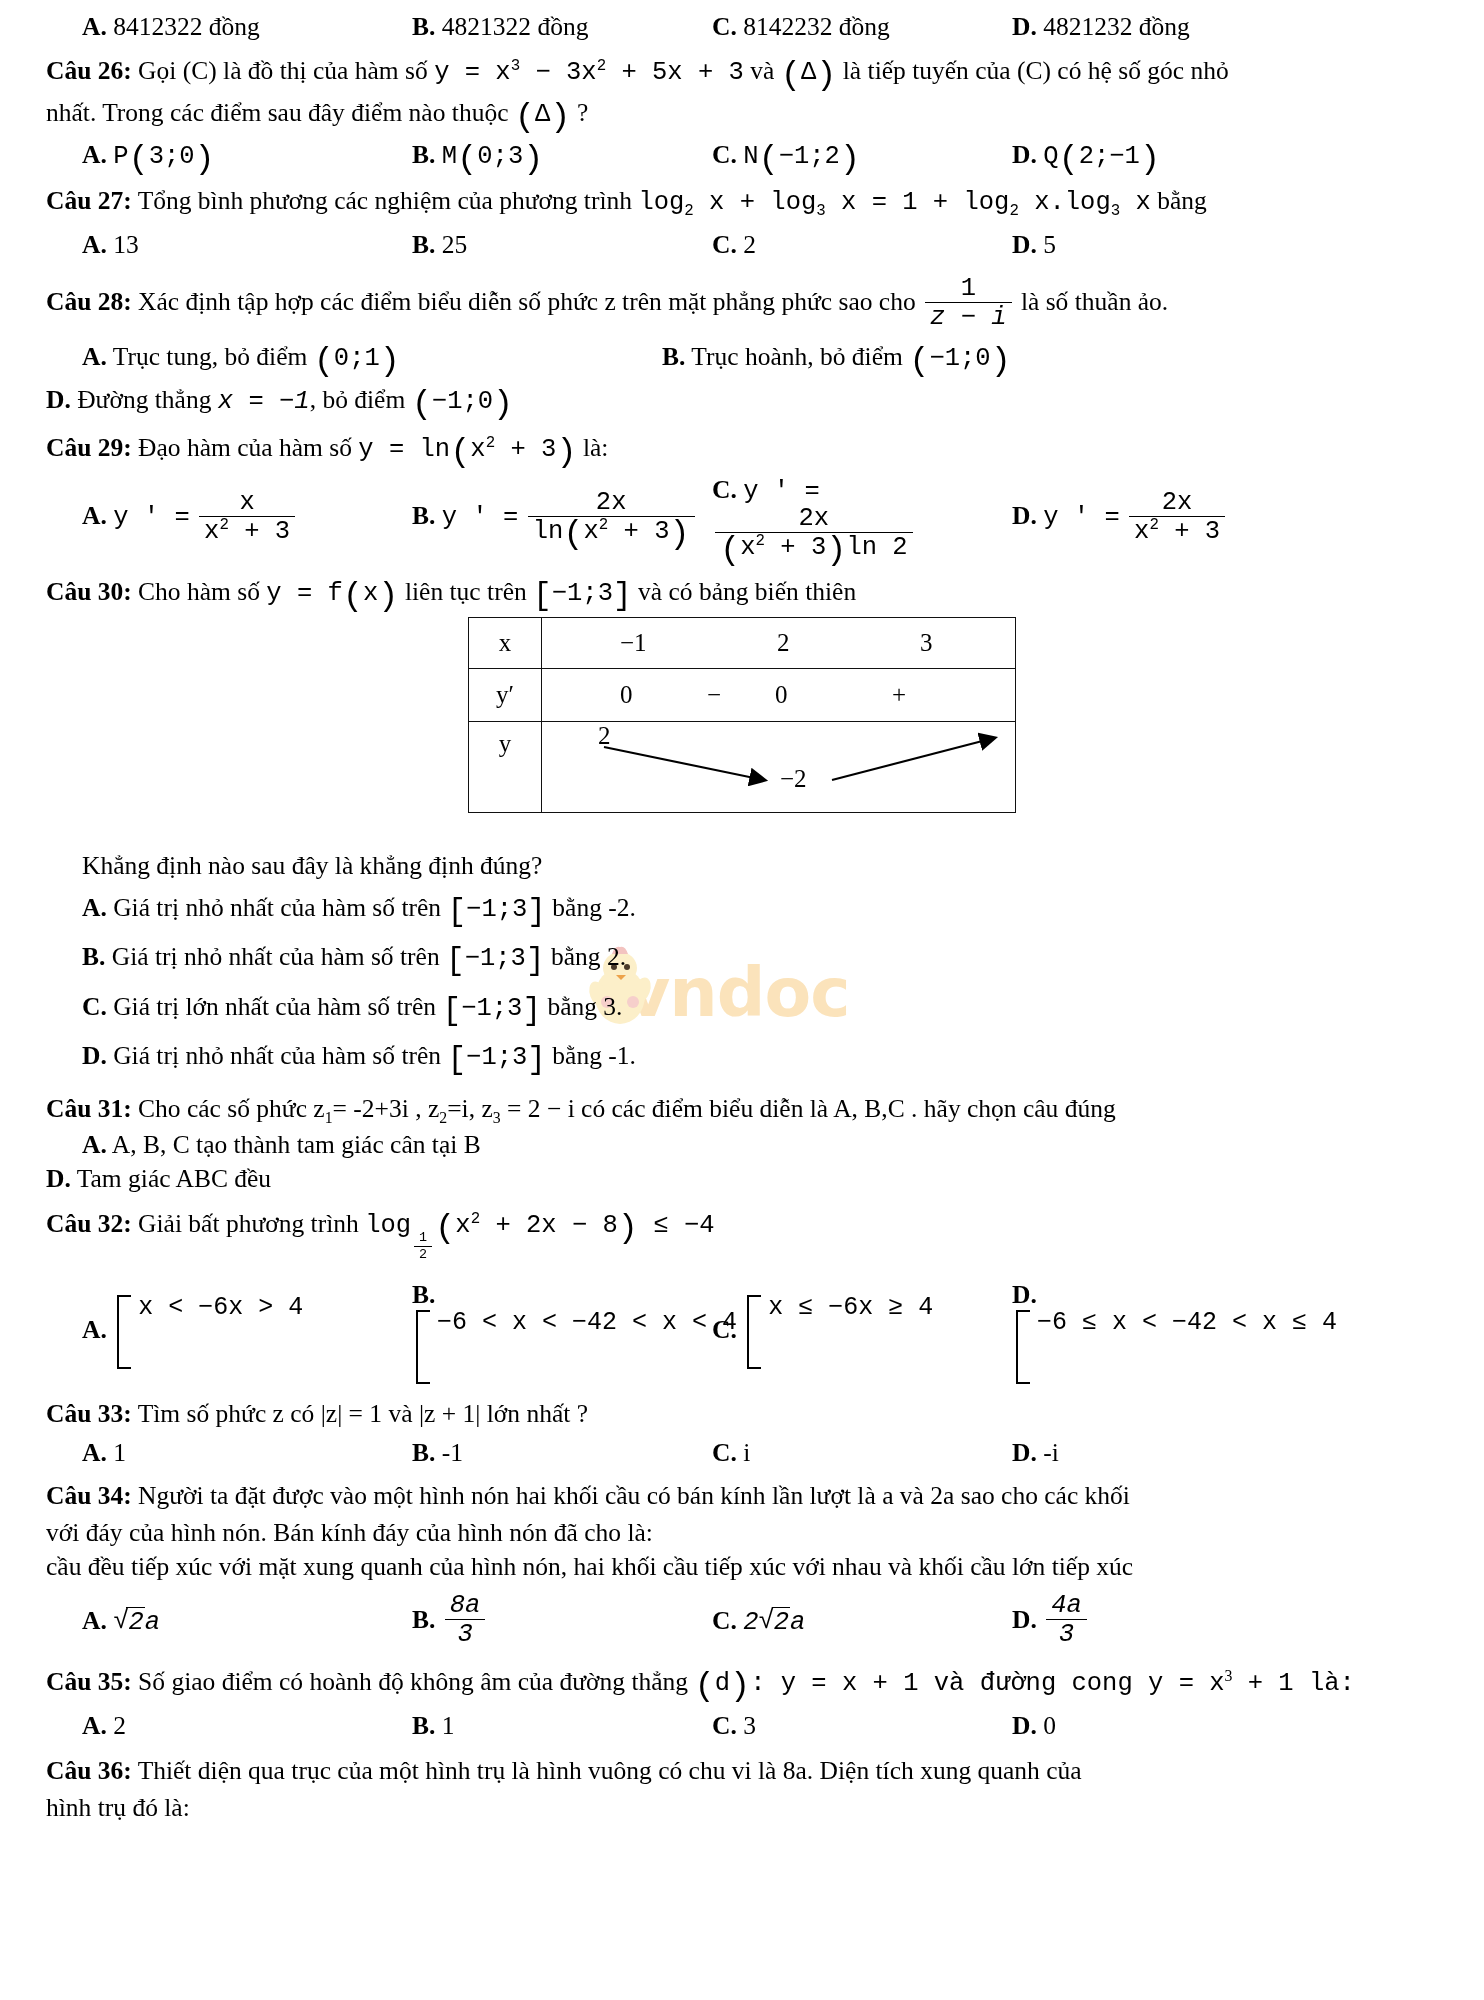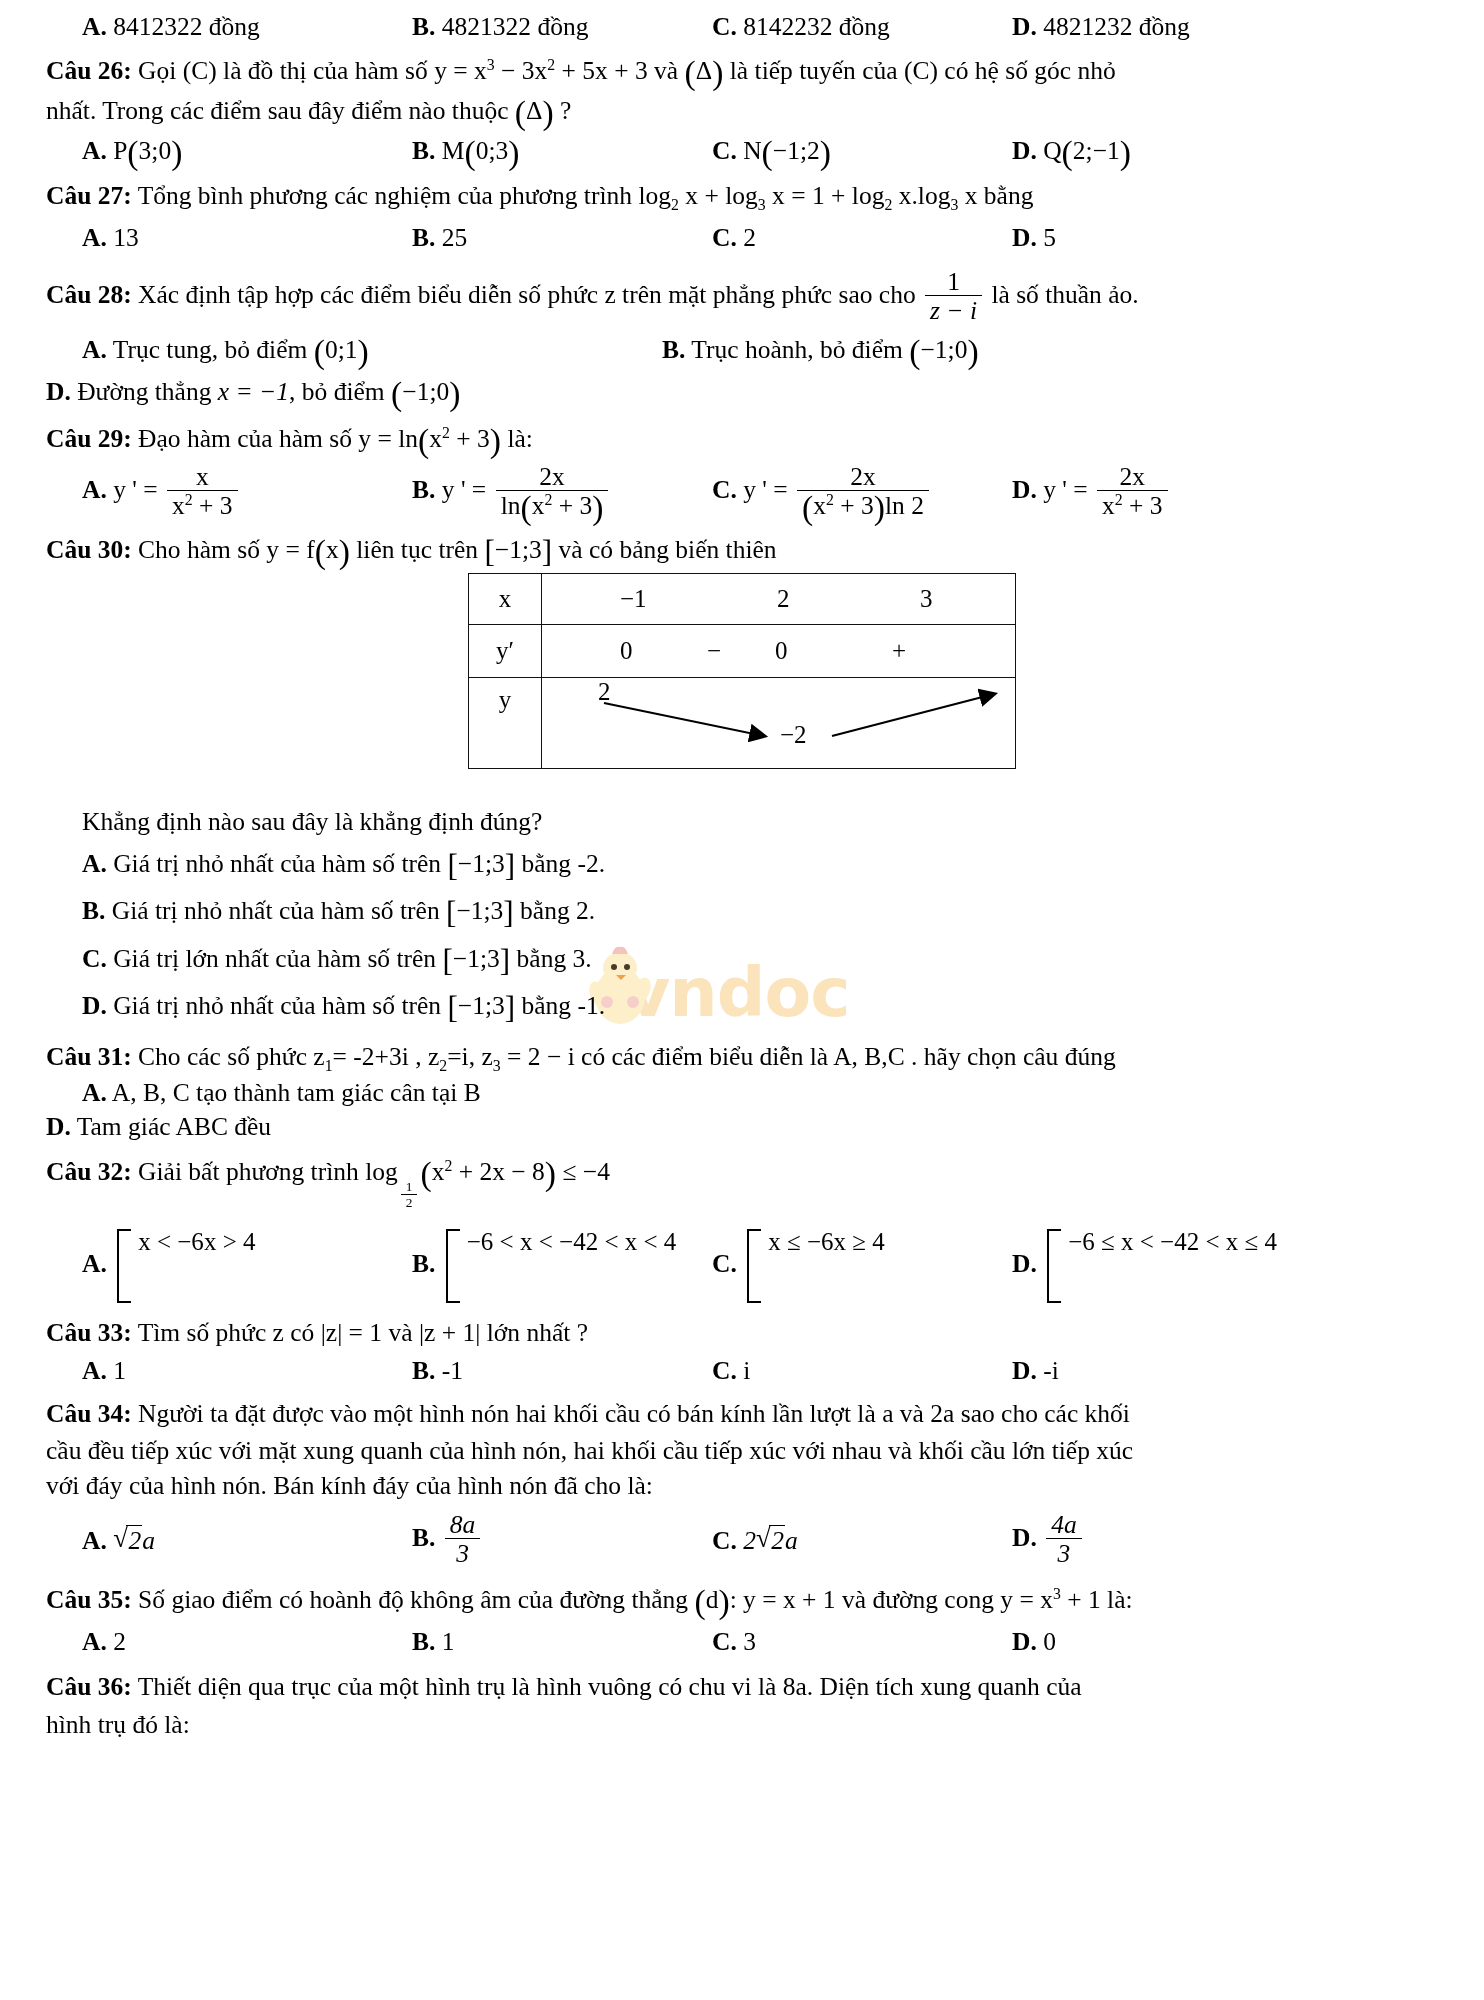--- a/index.html
+++ b/index.html
@@ -28,21 +28,21 @@
   }
   .wm-mascot { position:absolute; left:42px; top:-4px; width:76px; height:84px; }
 
   
   .content { position:relative; z-index:2; padding:8px 46px 0 46px; }
   .line { font-size:25.5px; line-height:1.0; margin:0; }
   .q { font-size:25.5px; line-height:1.22; margin:13px 0 0 0; }
   .lbl { font-weight:700; }
 
   
-  .m { font-family:Liberation Serif, serif; font-style:normal; }
+  .m { font-family:Liberation Mono, monospace; font-style:normal; }
   .mi { font-style:italic; }
   sup.e { font-size:0.62em; vertical-align:super; line-height:0; }
   sub.e { font-size:0.62em; vertical-align:sub; line-height:0; }
   .big-paren { font-size:1.32em; line-height:0.6; vertical-align:-0.16em; font-weight:300; }
   .brk { font-size:1.22em; line-height:0.6; vertical-align:-0.13em; }
 
   
   .opts { display:flex; margin-top:8px; }
   .opts > div { font-size:25.5px; }
   .opt-a { width:330px; padding-left:36px; }
@@ -354,22 +354,22 @@
       <div class="opt-a"><span class="lbl">A.</span> <span>1</span></div>
       <div class="opt-b"><span class="lbl">B.</span> <span>-1</span></div>
       <div class="opt-c"><span class="lbl">C.</span> <span>i</span></div>
       <div class="opt-d"><span class="lbl">D.</span> <span>-i</span></div>
     </div>
 
     <div class="q" style="margin-top:12px">
       <span class="lbl">Câu 34:</span>
       <span>Người ta đặt được vào một hình nón hai khối cầu có bán kính lần lượt là a và 2a sao cho các khối</span>
     </div>
+    <div class="line" style="margin-top:9px">với đáy của hình nón. Bán kính đáy của hình nón đã cho là:</div>
     <div class="line" style="margin-top:9px">cầu đều tiếp xúc với mặt xung quanh của hình nón, hai khối cầu tiếp xúc với nhau và khối cầu lớn tiếp xúc</div>
-    <div class="line" style="margin-top:9px">với đáy của hình nón. Bán kính đáy của hình nón đã cho là:</div>
 
     <div class="opts" style="margin-top:14px; align-items:center">
       <div class="opt-a">
         <span class="lbl">A.</span>
         <span class="m mi"><span class="sqrt"><span class="rad">2</span></span><span>a</span></span>
       </div>
       <div class="opt-b">
         <span class="lbl">B.</span>
         <span class="frac m mi"><span class="num">8a</span><span class="den">3</span></span>
       </div>

